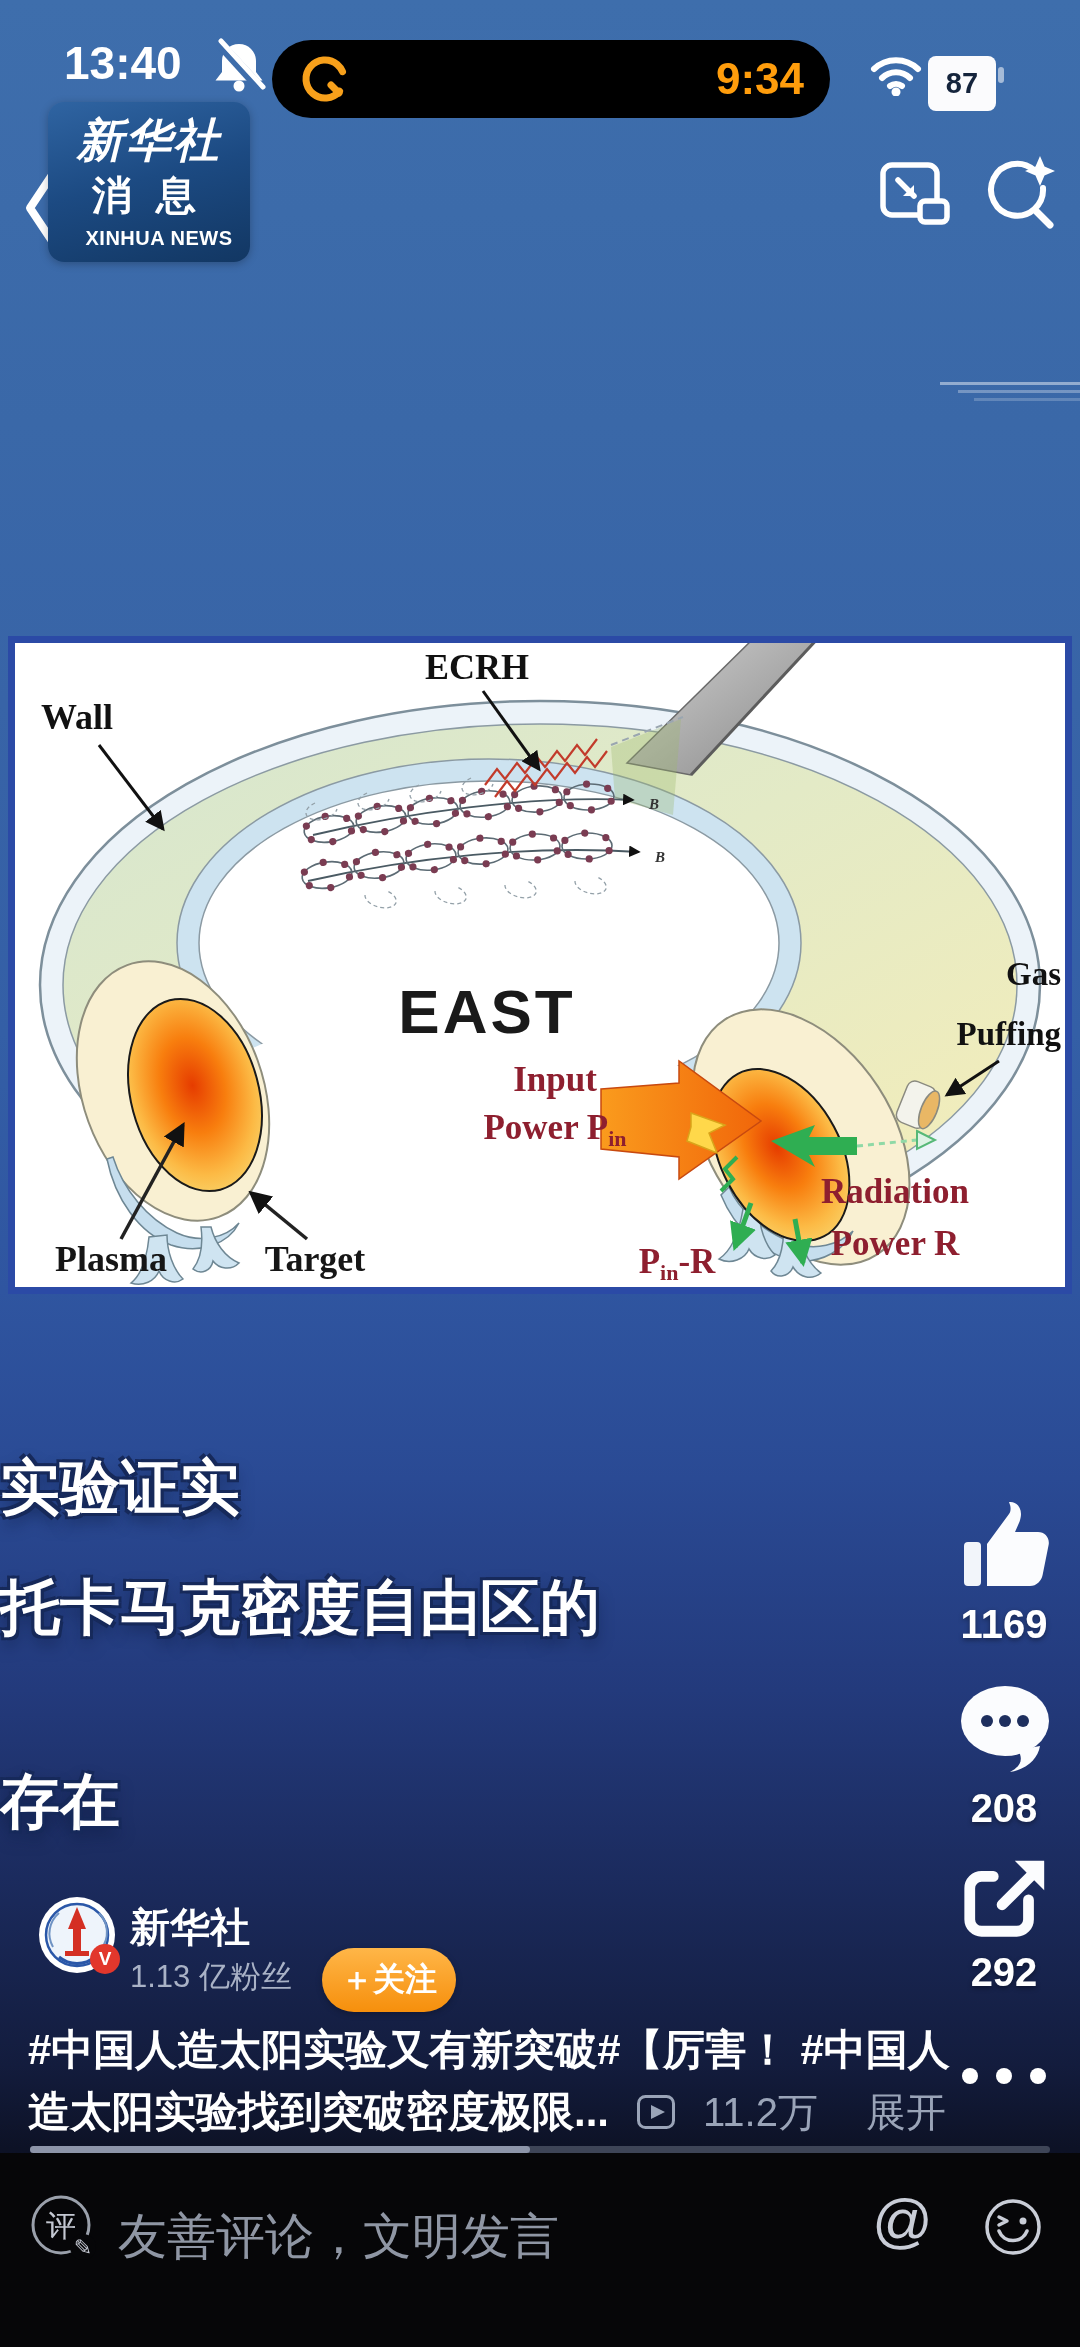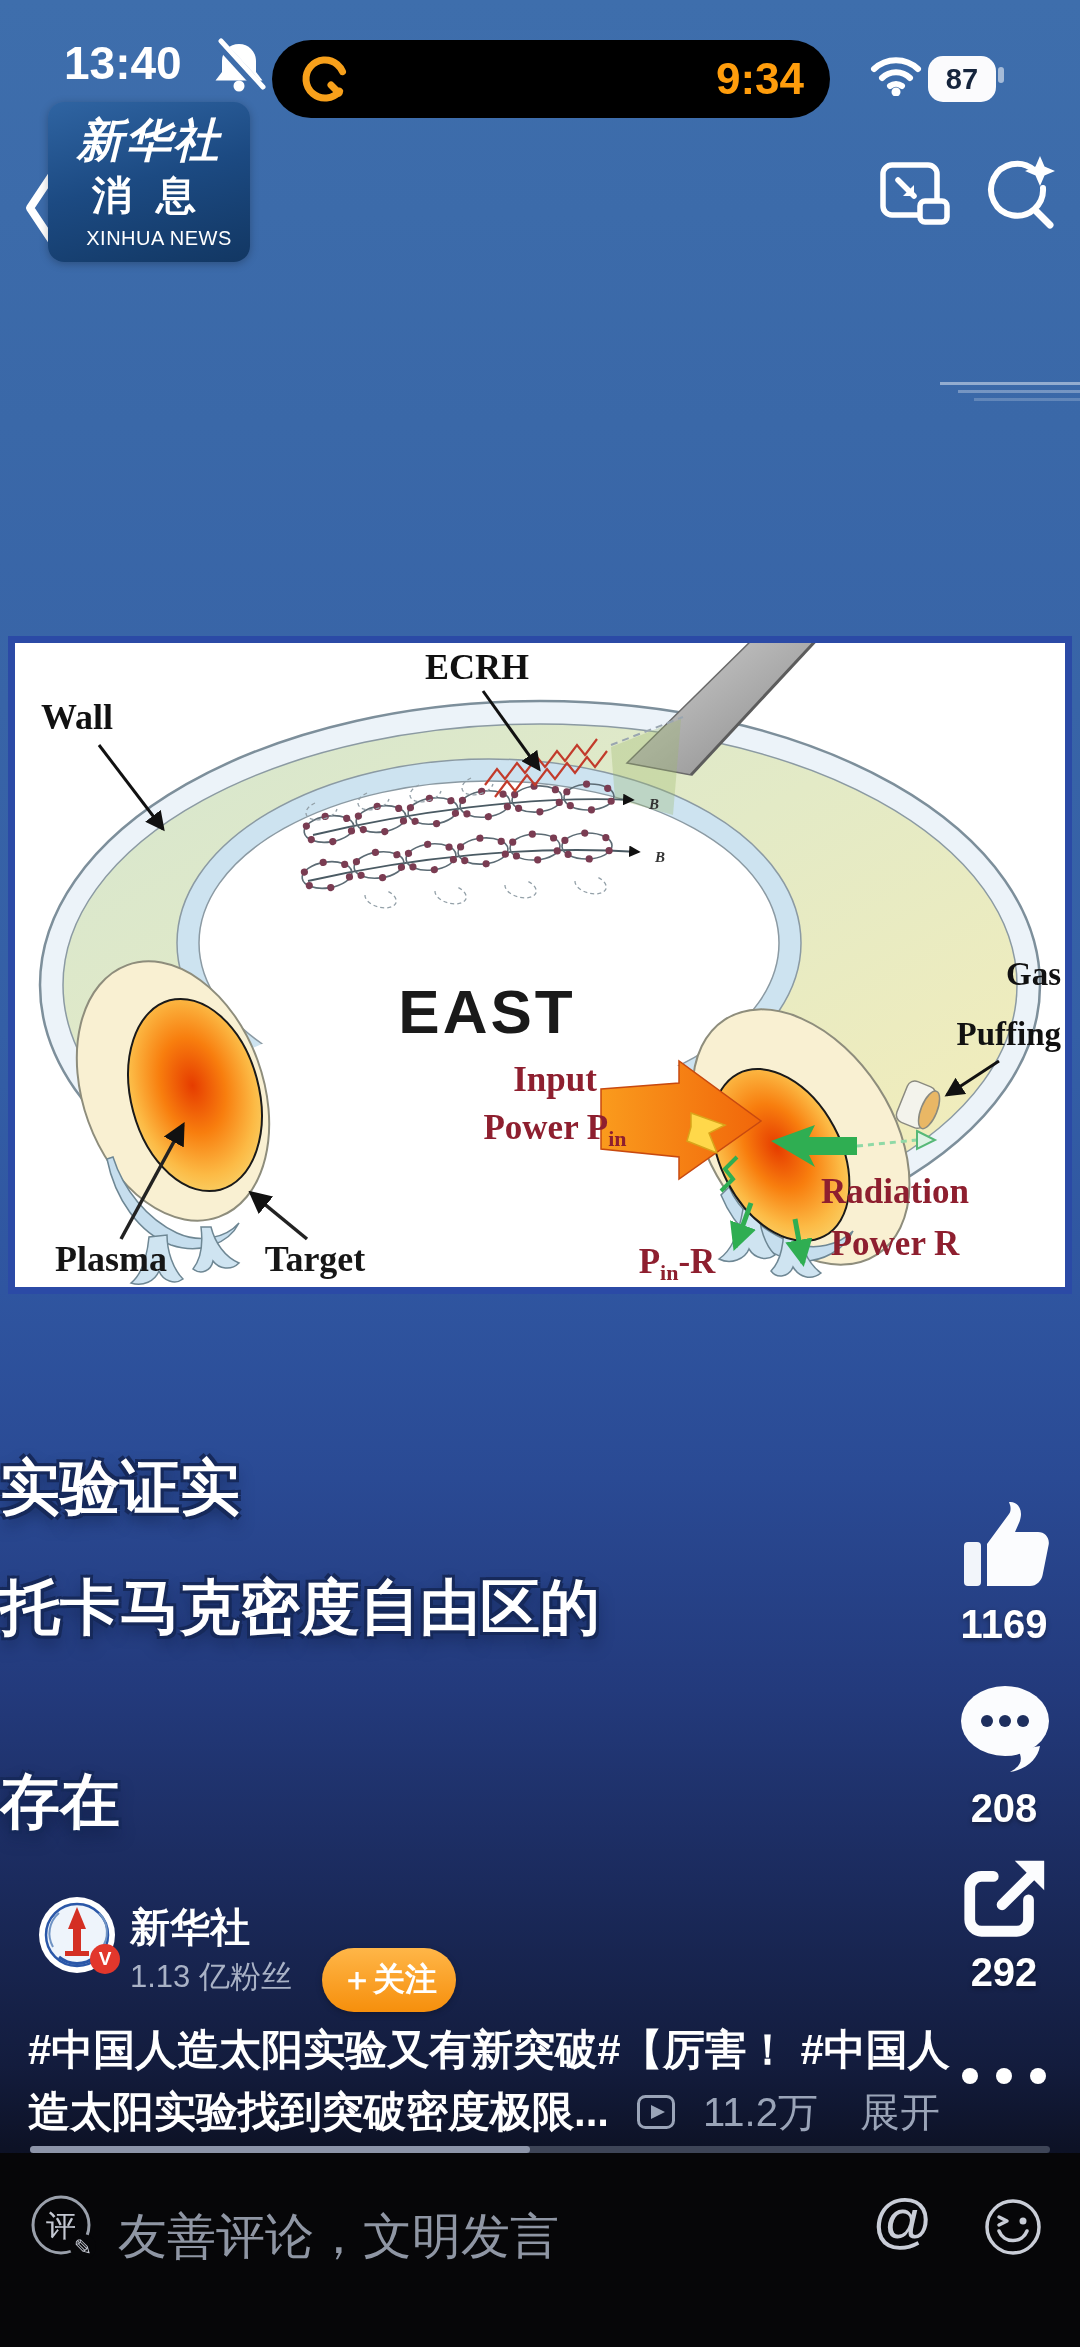--- a/index.html
+++ b/index.html
@@ -8,31 +8,31 @@
     background:linear-gradient(180deg,#3e6eac 0%,#3a68a8 18%,#3864a7 30%,#345fa6 44%,
       #2f55a0 55%,#2a4a94 63%,#233a7c 72%,#1b2b5e 80%,#131c3d 88%,#0d1226 91.5%,#0a0e1d 100%);}
   .abs{position:absolute;}
   
   .time{left:64px;top:36px;font-size:46px;font-weight:700;color:#fff;}
   .bell{left:212px;top:38px;}
   .island{left:272px;top:40px;width:558px;height:78px;border-radius:40px;background:#000;
     display:flex;align-items:center;justify-content:space-between;padding:0 26px;box-sizing:border-box;}
   .timer-txt{color:#ff9d0c;font-size:44px;font-weight:600;}
   .wifi{left:868px;top:54px;}
-  .battery{left:928px;top:56px;width:68px;height:46px;border-radius:15px;background:#fbfbfd;
+  .battery{left:928px;top:56px;width:68px;height:55px;border-radius:8px;background:#fbfbfd;
     display:flex;align-items:center;justify-content:center;font-size:29px;font-weight:700;color:#15243c;}
   .battery .nub{position:absolute;right:-8px;top:11px;width:6px;height:16px;border-radius:3px;background:rgba(251,251,253,.55);}
   
   .back{left:20px;top:164px;}
   .logo-card{left:48px;top:102px;width:202px;height:160px;border-radius:16px;
     background:linear-gradient(165deg,#2f64a2 0%,#1c4a82 48%,#123763 100%);
     color:#fff;text-align:center;box-shadow:0 2px 8px rgba(0,0,0,.25);}
   .logo-cn{font-family:"Liberation Serif",serif;font-weight:700;font-style:italic;font-size:46px;margin-top:8px;letter-spacing:2px;}
   .logo-sub{font-weight:700;font-size:40px;letter-spacing:24px;text-indent:14px;margin-top:-4px;}
-  .logo-en{font-weight:400;font-size:20px;letter-spacing:.5px;margin-top:4px;padding-left:20px;}
+  .logo-en{font-weight:700;font-size:20px;letter-spacing:.5px;margin-top:4px;padding-left:20px;}
   .pip{left:878px;top:156px;}
   .ai{left:982px;top:154px;}
   
   .mline{right:0;height:3px;background:#fff;}
   
   .diagram{left:8px;top:636px;width:1064px;height:658px;background:#fff;border:7px solid #2b4aa6;box-sizing:border-box;}
   
   .cap-line{left:0;width:900px;text-align:left;font-size:60px;font-weight:800;color:#fff;
     text-shadow:3px 3px 0 #16295a,-3px 3px 0 #16295a,3px -3px 0 #16295a,-3px -3px 0 #16295a,0 8px 16px rgba(8,18,50,.55);}
   
@@ -45,21 +45,21 @@
   .acc-name{left:130px;top:1900px;font-size:40px;font-weight:700;color:#fff;}
   .acc-followers{left:130px;top:1956px;font-size:31px;color:#a9b2c6;}
   .follow-btn{left:322px;top:1948px;width:134px;height:64px;border-radius:32px;
     background:linear-gradient(180deg,#ffb648,#f68f0c);color:#fff;font-size:32px;font-weight:700;
     display:flex;align-items:center;justify-content:center;box-shadow:0 2px 6px rgba(0,0,0,.25);}
   
   .post-line1{left:28px;top:2022px;font-size:42px;font-weight:700;color:#fff;white-space:nowrap;}
   .post-line2{left:28px;top:2084px;display:flex;align-items:center;gap:28px;}
   .post-line2 .main{font-size:42px;font-weight:700;color:#fff;white-space:nowrap;}
   .post-gray{font-size:40px;color:#9aa4b8;}
-  .expand{margin-left:14px;}
+  .expand{margin-left:20px;}
   
   .progress-track{left:30px;top:2146px;width:1020px;height:7px;border-radius:4px;background:#3e4557;}
   .progress-fill{width:500px;height:7px;border-radius:4px;background:#8d95a9;}
   .bottom-sheet{left:0;top:2153px;width:1080px;height:194px;background:#060608;}
   .edit-icon{left:30px;top:2194px;}
   .placeholder{left:118px;top:2204px;font-size:49px;color:#8f96a4;}
   .at-icon{left:872px;top:2186px;font-size:60px;font-weight:500;color:#c9cdd7;}
   .smiley{left:982px;top:2196px;}
 </style>
 </head>

